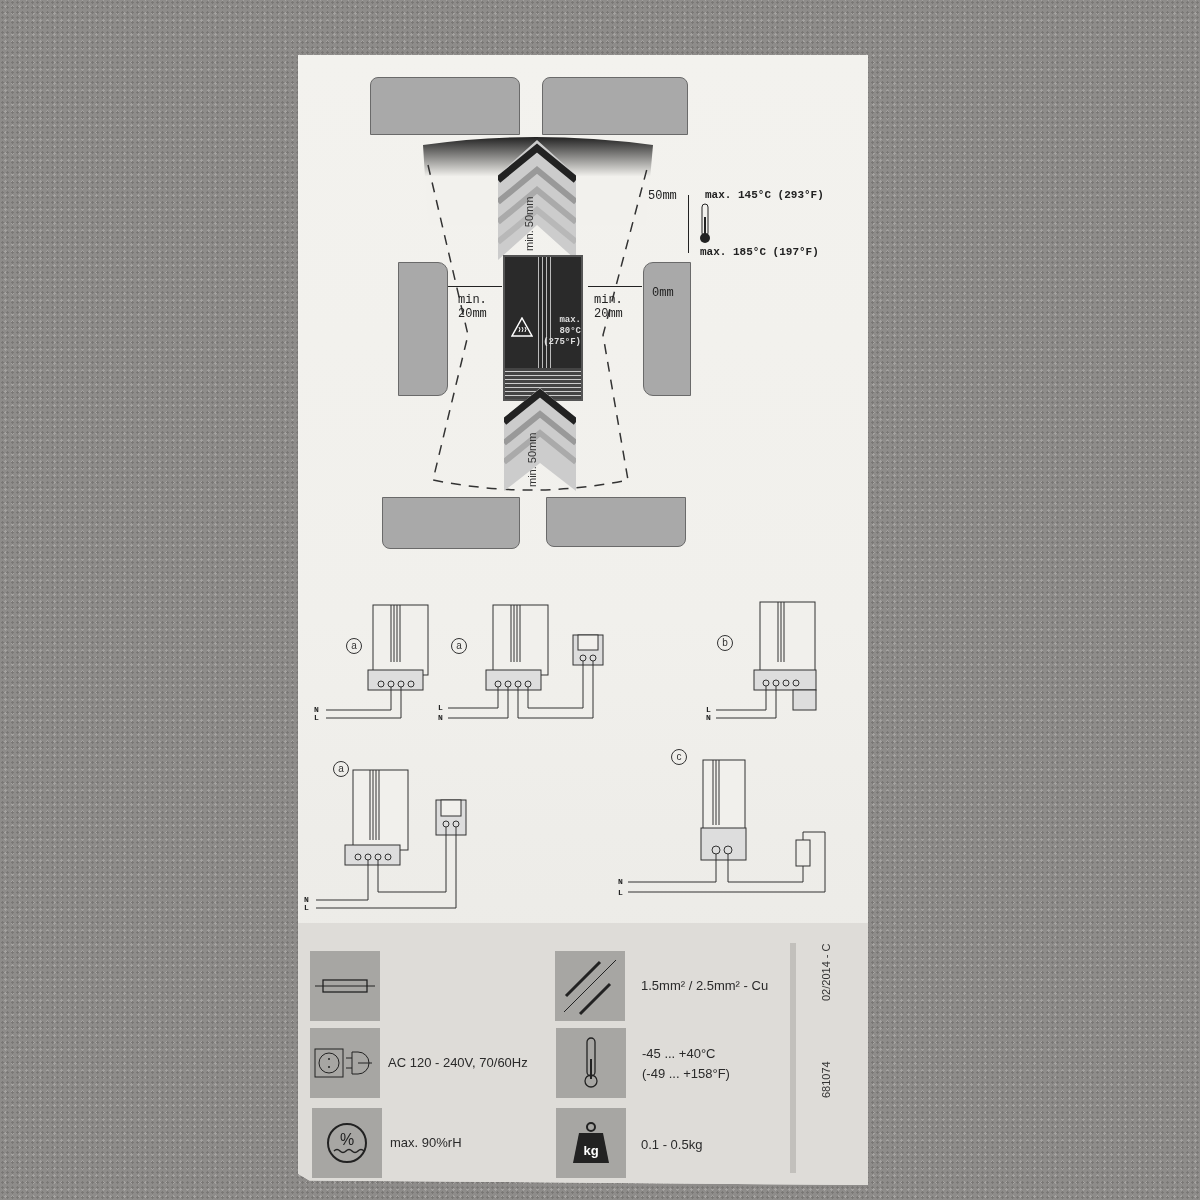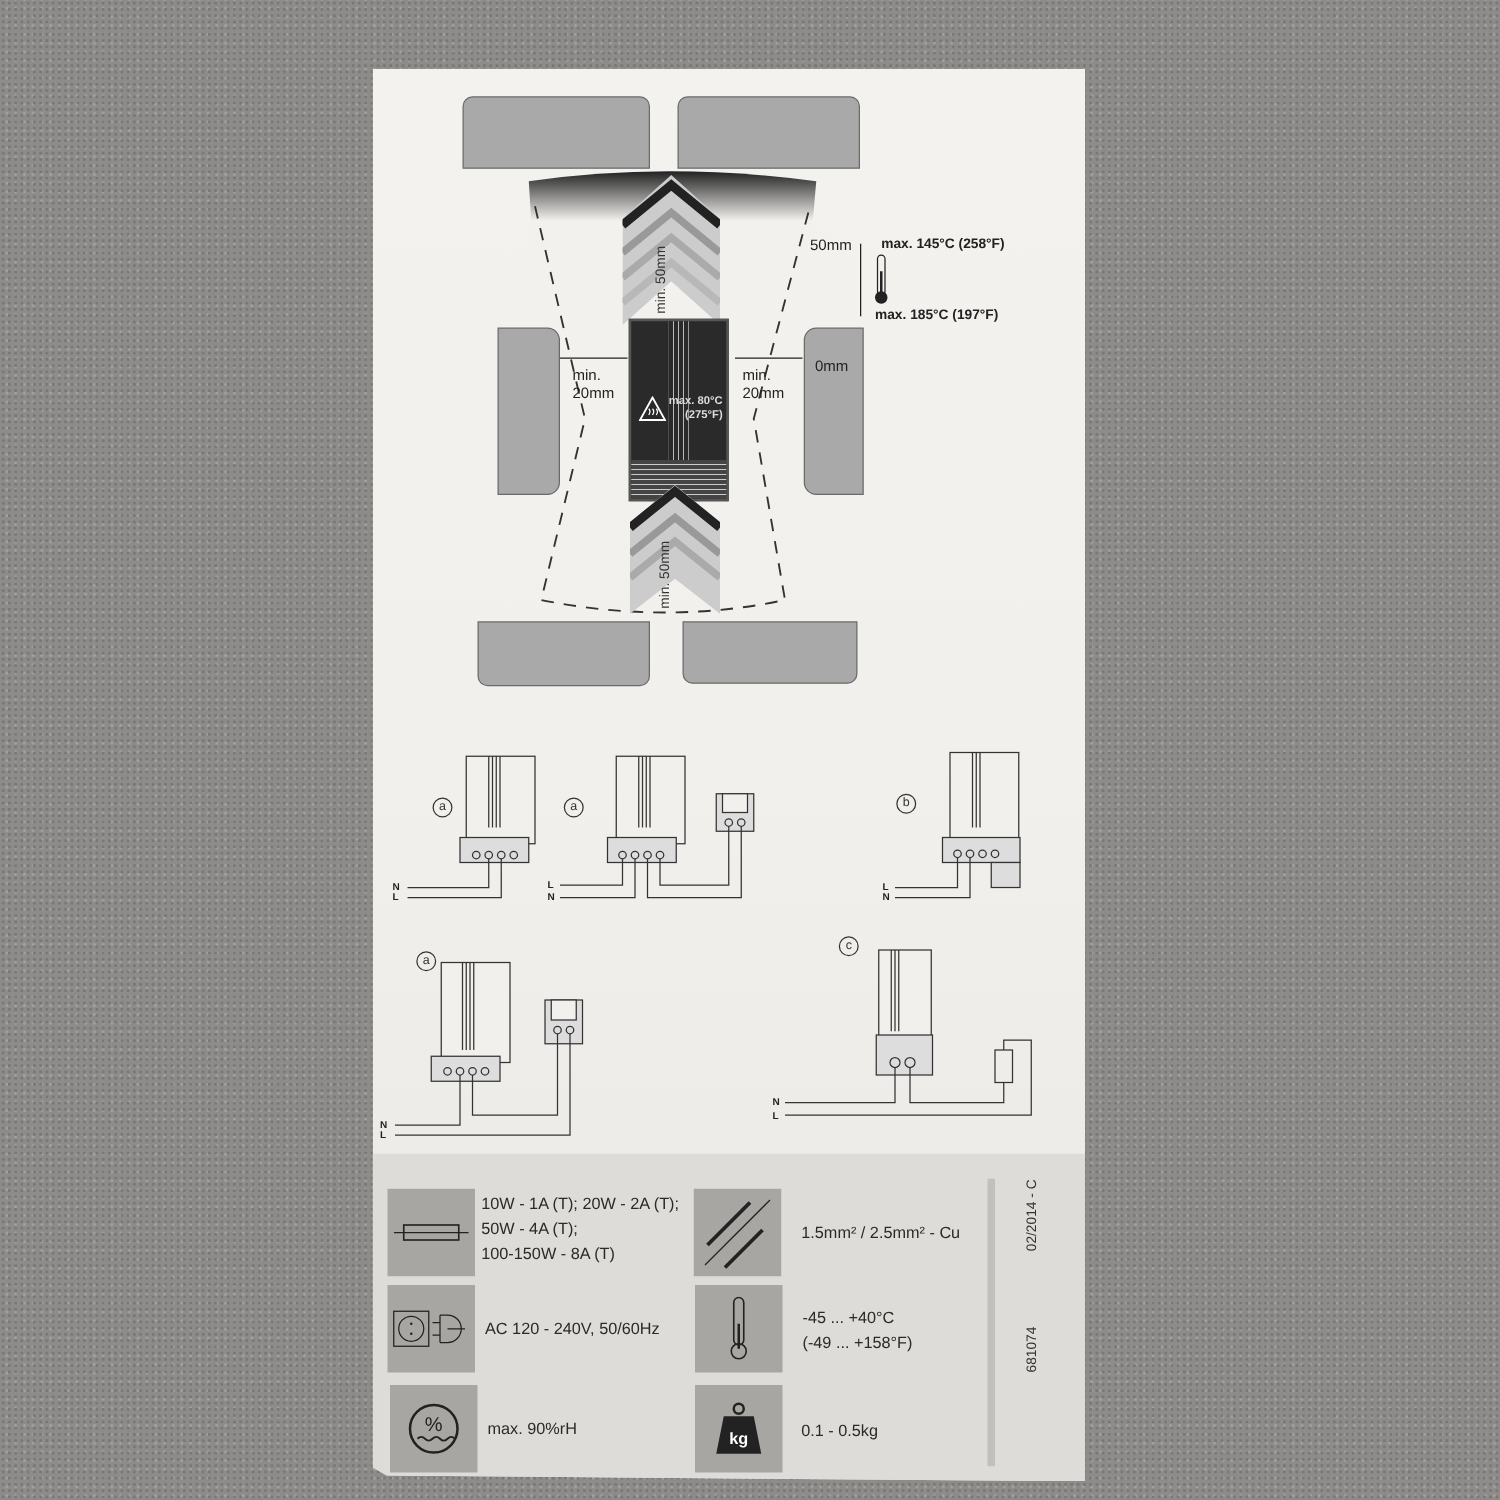--- a/index.html
+++ b/index.html
@@ -6,21 +6,21 @@
   body{width:1200px;height:1200px;position:relative;overflow:hidden;
     background:#8e8c8a;
     background-image:radial-gradient(#7a7876 1px,transparent 1.2px),radial-gradient(#a4a2a0 1px,transparent 1.2px);
     background-size:5px 5px,7px 7px;background-position:0 0,2px 3px;
     font-family:"Liberation Sans",sans-serif;}
   .paper{position:absolute;left:298px;top:55px;width:570px;height:1130px;
     background:linear-gradient(180deg,#f3f2ee 0%,#f1f0ec 50%,#e9e8e4 100%);
     clip-path:polygon(0 0,100% 0,100% 100%,2% 99.6%,0 99%);}
   .abs{position:absolute;}
   .block{position:absolute;background:#a9a9a9;border:1.5px solid #6a6a6a;box-sizing:border-box;}
-  .lbl{position:absolute;font-size:12px;color:#222;line-height:14px;}
+  .lbl{position:absolute;font-size:12px;color:#222;line-height:14px;font-family:Liberation Mono, monospace;}
   .bold{font-weight:bold;font-size:11px;}
   .heater{position:absolute;background:#2a2a2a;border:2px solid #555;box-sizing:border-box;}
   .ribs{position:absolute;left:40%;top:0;width:20%;height:88%;
     background:repeating-linear-gradient(90deg,#2a2a2a 0 3px,#bbb 3px 4px);}
   .terminal{position:absolute;left:0;bottom:0;width:100%;height:22%;
     background:repeating-linear-gradient(180deg,#444 0 3px,#ccc 3px 4px);}
   .specs{position:absolute;left:0;top:868px;width:100%;height:262px;background:#dedcd8;}
   .iconbox{position:absolute;width:70px;height:70px;background:#a7a6a3;display:flex;align-items:center;justify-content:center;}
   .spectext{position:absolute;font-size:13px;color:#2a2a2a;line-height:20px;}
   .wiring{position:absolute;}
@@ -94,21 +94,21 @@
   <div class="block" style="left:248px;top:442px;width:140px;height:50px;border-radius:0 0 8px 8px;"></div>
 
   <div class="lbl" style="left:350px;top:134px;font-size:12px;">50mm</div>
   <div class="lbl" style="left:354px;top:191px;font-size:12px;margin-top:40px;">0mm</div>
   <div class="abs" style="left:390px;top:140px;height:58px;border-left:1.5px solid #222;"></div>
   <svg class="abs" style="left:400px;top:148px;" width="14" height="42">
     <rect x="4" y="1" width="6" height="32" rx="3" fill="none" stroke="#222"></rect>
     <rect x="6" y="14" width="2" height="20" fill="#222"></rect>
     <circle cx="7" cy="35" r="5" fill="#222"></circle>
   </svg>
-  <div class="lbl bold" style="left:407px;top:133px;">max. 145°C (258°F)</div>
+  <div class="lbl bold" style="left:407px;top:133px;">max. 145°C (293°F)</div>
   <div class="lbl bold" style="left:402px;top:190px;">max. 185°C (197°F)</div>
 
   <svg class="wiring" style="left:0;top:545px;" width="570" height="310">
     <g stroke="#333" fill="none" stroke-width="1">
 
       <rect x="75" y="5" width="55" height="70" fill="#f1f0ec"></rect>
       <line x1="93" y1="5" x2="93" y2="62"></line>
         <line x1="96" y1="5" x2="96" y2="62"></line>
         <line x1="99" y1="5" x2="99" y2="62"></line>
         <line x1="102" y1="5" x2="102" y2="62"></line>
@@ -201,36 +201,31 @@
   <div class="lbl bold" style="left:320px;top:831px;font-size:8px;">L</div>
   <div class="lbl" style="left:293px;top:866px;font-size:10px;">AC</div>
 
   <div class="specs">
     <div class="iconbox" style="left:12px;top:28px;">
       <svg width="60" height="20">
           <line x1="0" y1="10" x2="60" y2="10" stroke="#222"></line>
           <rect x="8" y="4" width="44" height="12" fill="none" stroke="#222" stroke-width="1.3"></rect>
         </svg>
     </div>
-    <div class="spectext" style="left:87px;top:30px;">
-      <div>10W - 1A (T); 20W - 2A (T);</div>
-      <div>50W - 4A (T);</div>
-      <div>100-150W - 8A (T)</div>
-    </div>
 
     <div class="iconbox" style="left:12px;top:105px;">
       <svg width="62" height="34">
           <rect x="1" y="3" width="28" height="28" fill="none" stroke="#222"></rect>
           <circle cx="15" cy="17" r="10" fill="none" stroke="#222"></circle>
           <circle cx="15" cy="13" r="1" fill="#222"></circle>
           <circle cx="15" cy="21" r="1" fill="#222"></circle>
           <path d="M38 6 v22 M38 6 h6 a11 11 0 0 1 0 22 h-6 M44 17 h14 M32 12 h6 M32 22 h6" fill="none" stroke="#222"></path>
         </svg>
     </div>
-    <div class="spectext" style="left:90px;top:130px;">AC 120 - 240V, 50/60Hz</div>
+    <div class="spectext" style="left:90px;top:130px;">AC 120 - 240V, 70/60Hz</div>
 
     <div class="iconbox" style="left:14px;top:185px;">
       <svg width="42" height="42">
           <circle cx="21" cy="21" r="19" fill="none" stroke="#222" stroke-width="2"></circle>
           <text x="21" y="23" font-size="16" text-anchor="middle" fill="#222" font-family="Liberation Sans, sans-serif">%</text>
           <path d="M8 29 q3 -3 6 0 t6 0 t6 0 t6 0 t6 0" fill="none" stroke="#222" stroke-width="1.5"></path>
         </svg>
     </div>
     <div class="spectext" style="left:92px;top:210px;">max. 90%rH</div>
 

